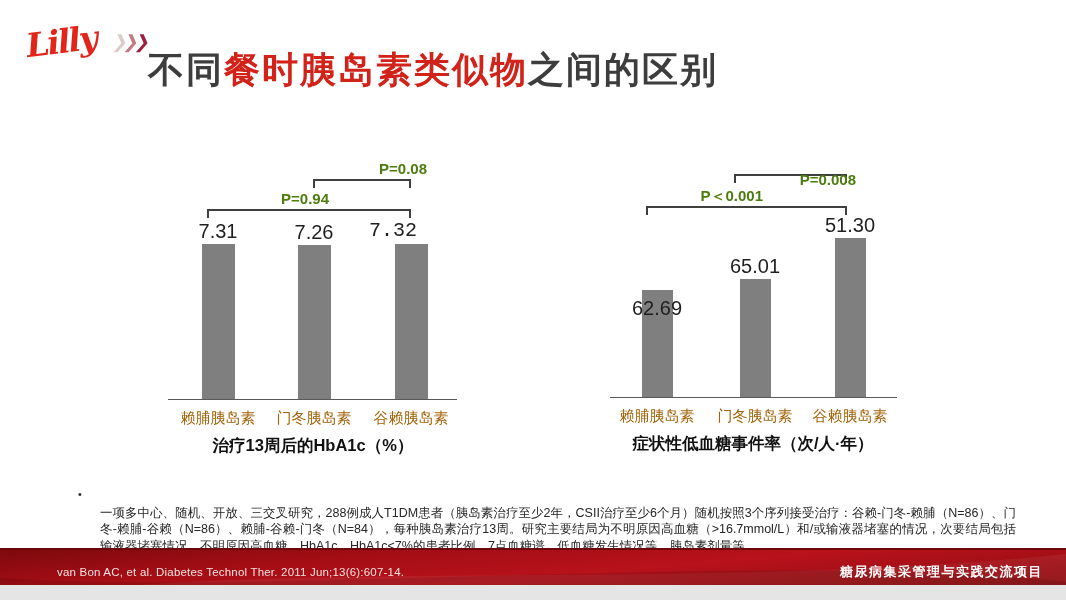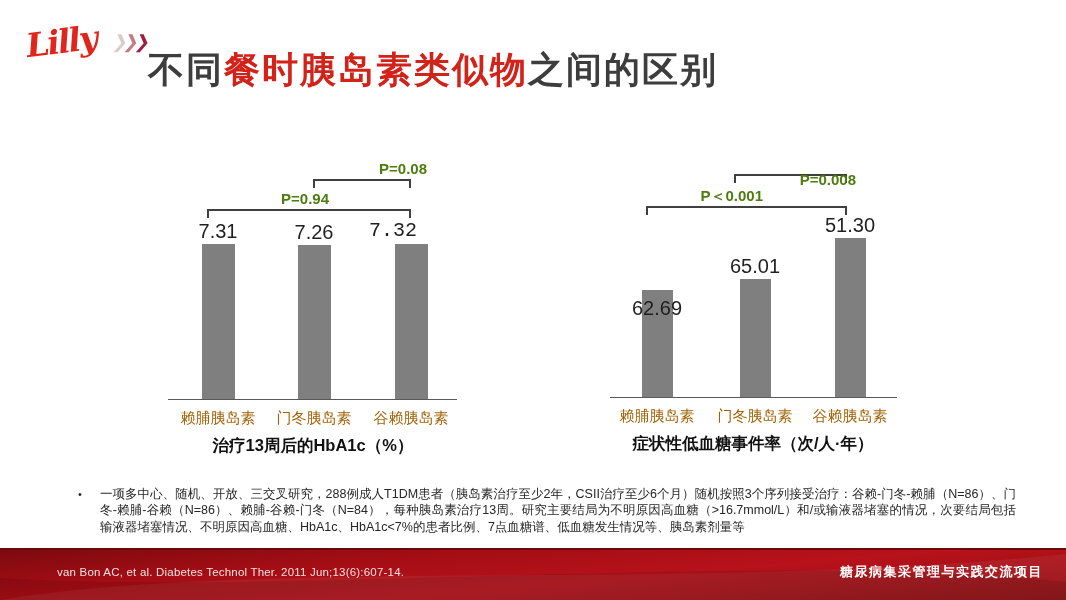--- a/index.html
+++ b/index.html
@@ -51,24 +51,24 @@
   .chart-title{
     position:absolute;text-align:center;font-size:16.5px;font-weight:bold;
     color:#111111;white-space:nowrap;
   }
   .chart-title.left{left:153px;top:435px;width:320px;}
   .chart-title.right{left:593px;top:433px;width:320px;}
   
   .footnote{position:absolute;left:78px;top:486px;width:938px;
     font-size:12.5px;line-height:1.3;color:#262626;}
   .footnote-bullet{position:absolute;left:0;top:1px;font-size:11px;}
-  .footnote-text{display:block;margin-left:22px;text-align:justify;}
+  .footnote-text{display:block;margin-left:22px;text-align:justify;margin-top:19px;}
   
   .footer{
-    position:absolute;left:0;top:548px;width:1066px;height:52px;
+    position:absolute;left:0;top:548px;width:1066px;height:37px;
     background:linear-gradient(175deg,#7c0a0e 0%,#a30d14 28%,#b8121b 58%,#8c0b10 100%);
     border-top:2px solid #6c080b;box-sizing:border-box;padding-left:36px;
   }
   .footer svg{position:absolute;left:0;top:0;}
   .citation{
     position:absolute;left:57px;top:16px;font-size:11.5px;color:#f2e2e1;
     letter-spacing:.2px;
   }
   .program{
     position:absolute;right:23px;top:13px;font-size:13px;font-weight:bold;

